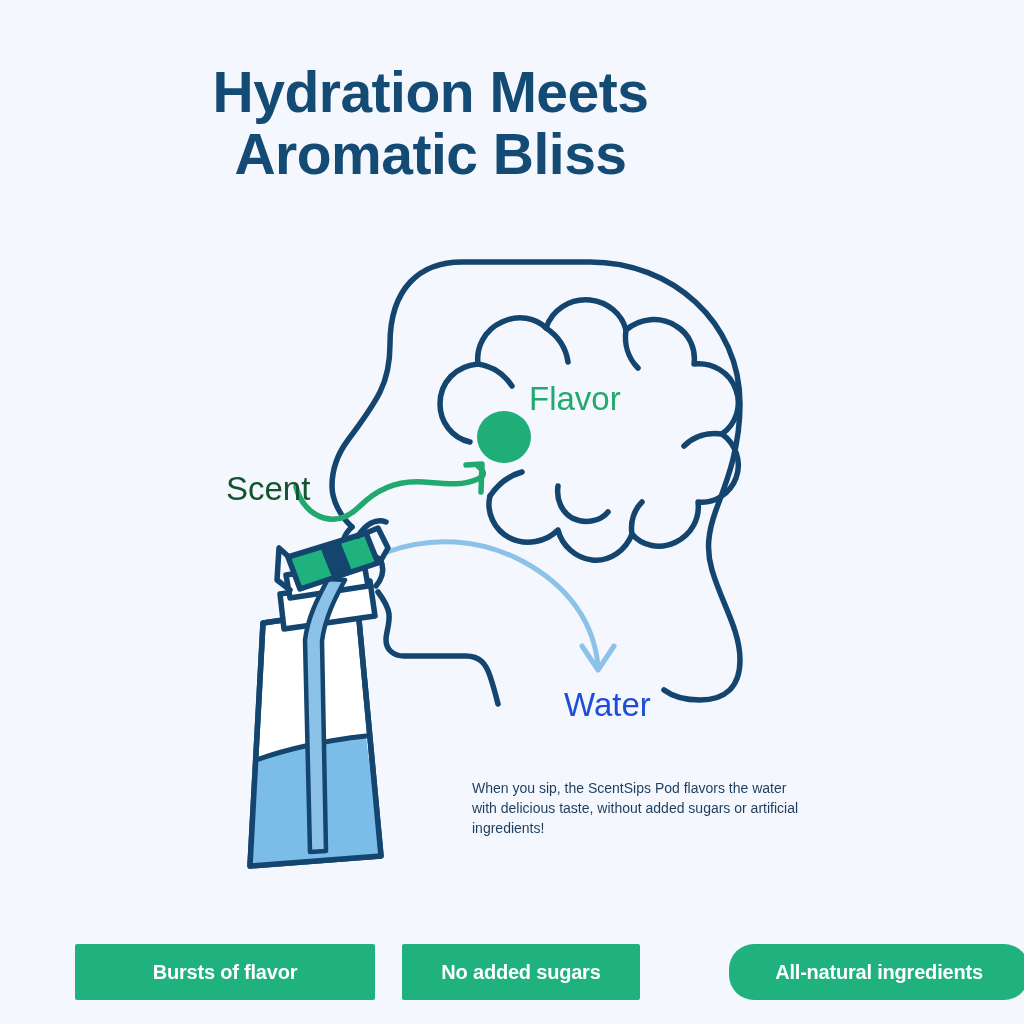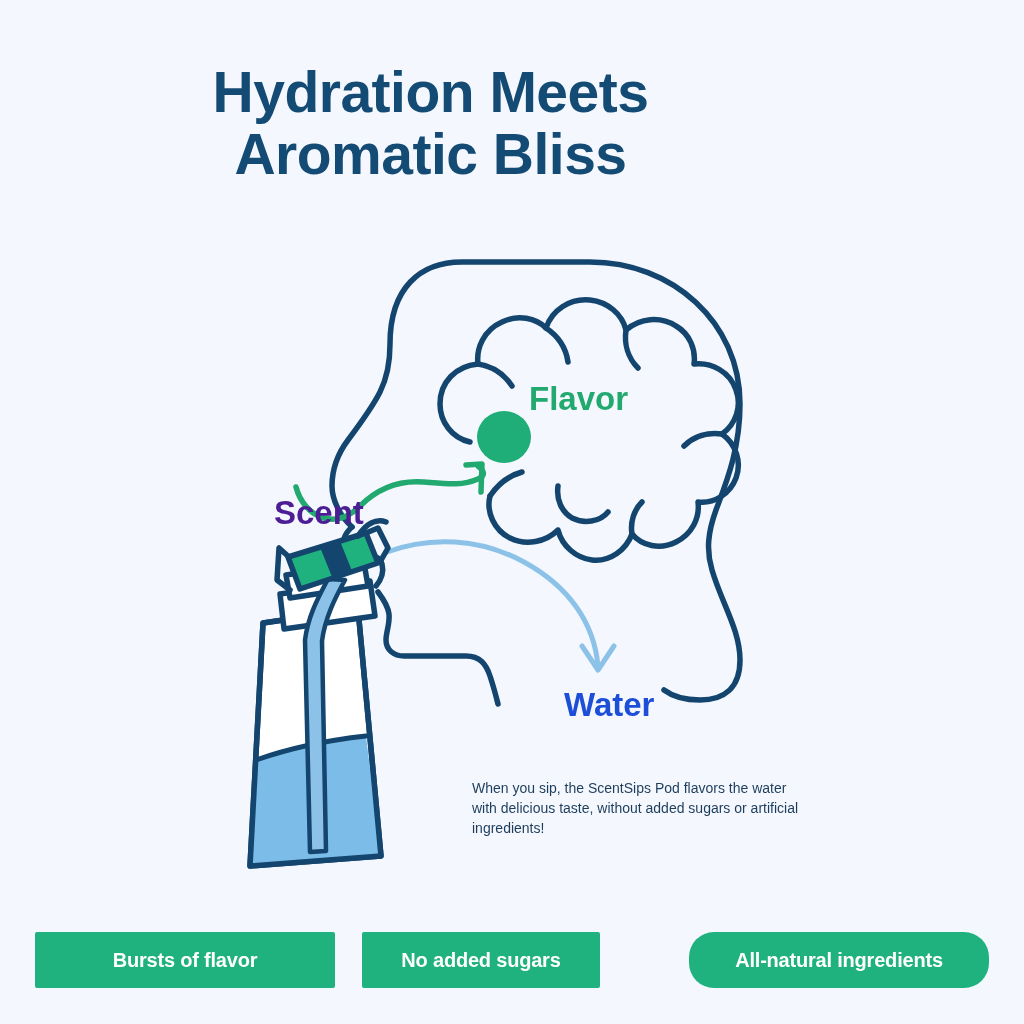--- a/index.html
+++ b/index.html
@@ -39,24 +39,24 @@
     top: 0;
     left: 0;
     width: 1024px;
     height: 1024px;
   }
 
   
   .diag-label {
     position: absolute;
     font-size: 33px;
-    font-weight: 700;
+    font-weight: 400;
     white-space: nowrap;
   }
-  .label-scent  { left: 226px; top: 494px; color: #4c1d95; margin-left: 48px; }
+  .label-scent  { left: 226px; top: 470px; color: #14532d; }
   .label-flavor { left: 529px; top: 380px; color: #22a96f; }
   .label-water  { left: 564px; top: 686px; color: #1d4ed8; }
 
   
   .body-copy {
     position: absolute;
     left: 472px;
     top: 779px;
     width: 340px;
     color: #1d3d5c;
@@ -68,31 +68,32 @@
   
   .badge-row {
     position: absolute;
     left: 0;
     top: 928px;
     width: 1024px;
     height: 56px;
   }
   .badge {
     position: absolute;
-    top: 4px;
+    top: 16px;
     height: 56px;
     background: #1fb27e;
     color: #ffffff;
     font-size: 20px;
     font-weight: 700;
     display: flex;
     align-items: center;
     justify-content: center;
     border-radius: 2px;
     letter-spacing: -0.2px;
+    margin-left: 40px;
   }
   .badge-1 { left: 35px;  width: 300px; }
   .badge-2 { left: 362px; width: 238px; }
   .badge-3 { left: 689px; width: 300px; border-radius: 25px; }
 </style>
 </head>
 <body>
 
 <div id="page">
 

